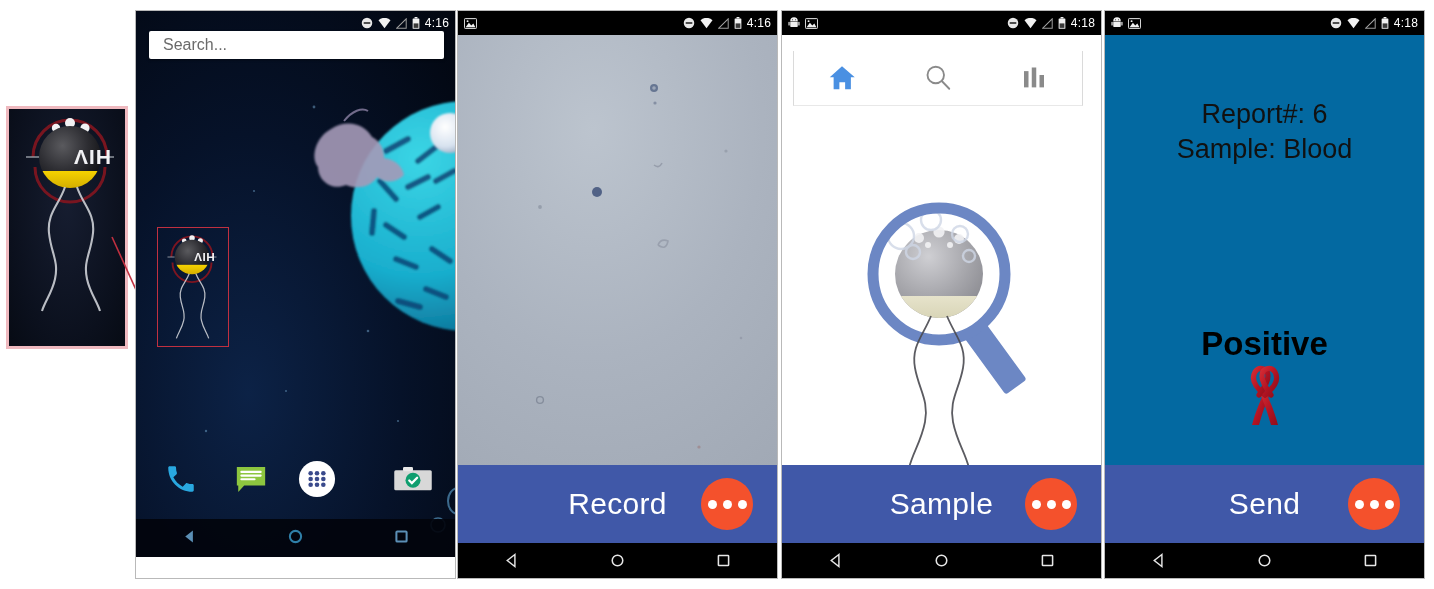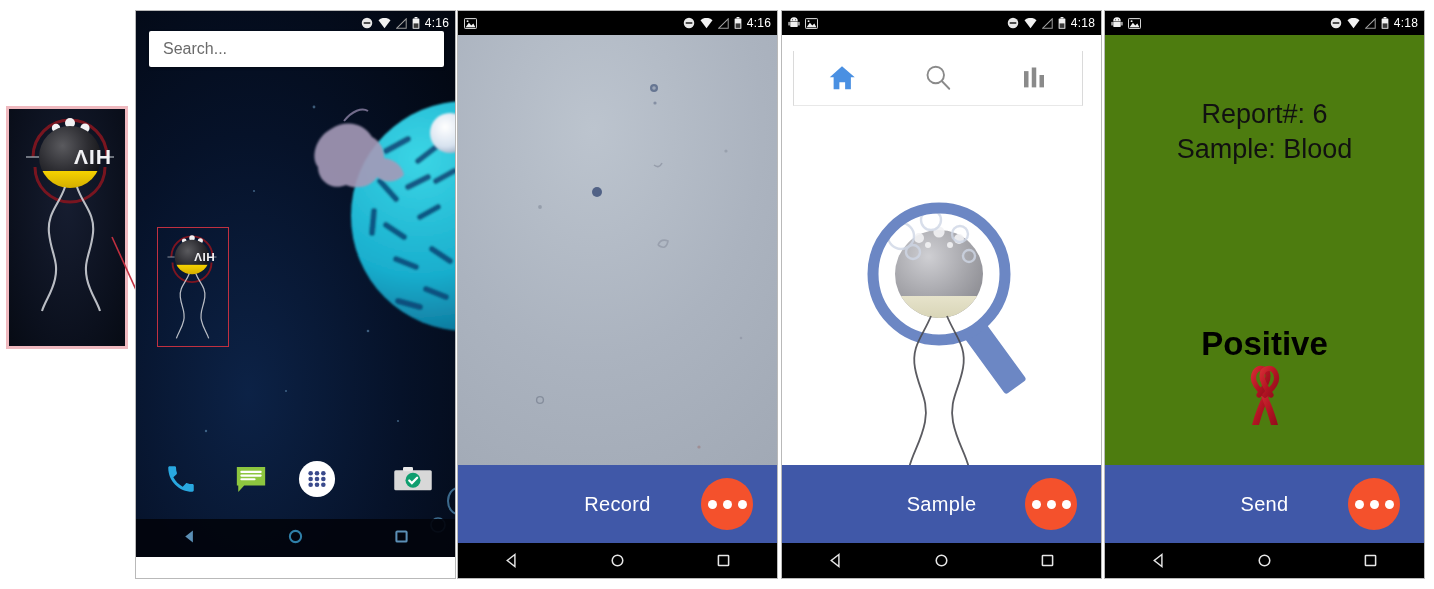--- a/index.html
+++ b/index.html
@@ -74,21 +74,21 @@
   }
   .navbar.translucent { background: rgba(2,4,12,0.92); }
 
   
   .actionbar {
     position: absolute; left: 0; right: 0; bottom: 38px;
     height: 78px; background: #4058a8;
     display: flex; align-items: center; justify-content: center;
   }
   .actionbar .label {
-    color: #ffffff; font-size: 20px; font-weight: 400;
+    color: #ffffff; font-size: 30px; font-weight: 400;
     letter-spacing: .3px;
   }
   .fab {
     position: absolute; right: 24px; top: 50%;
     transform: translateY(-50%);
     width: 52px; height: 52px; border-radius: 50%;
     background: #f4512c;
     display: flex; align-items: center; justify-content: center;
     gap: 6px;
     border: none; cursor: pointer;
@@ -100,21 +100,21 @@
   
   #phone-home .screen {
     background:
       radial-gradient(circle at 78% 34%, rgba(20,190,215,0.0) 0%, rgba(10,40,70,0.0) 40%),
       radial-gradient(ellipse at 30% 80%, #0a1a3a 0%, #061027 45%, #03070f 100%),
       linear-gradient(170deg, #0b1430 0%, #070d1f 60%, #04070f 100%);
   }
   .wallpaper { position: absolute; inset: 0; overflow: hidden; }
   .searchbar {
     position: absolute; left: 13px; top: 20px;
-    width: 295px; height: 36px;
+    width: 295px; height: 28px;
     background: #ffffff; border-radius: 2px;
     display: flex; align-items: center; padding-left: 14px;
     box-shadow: 0 1px 3px rgba(0,0,0,.4);
   }
   .searchbar .ph { color: #6a6a6a; font-size: 16px; }
 
   .app-icon-wrap {
     position: absolute; left: 21px; top: 216px;
     width: 72px; height: 120px;
     border: 1.6px solid #c03040;
@@ -158,21 +158,21 @@
   }
   .analyzing-text {
     position: absolute; left: 0; right: 0; top: 70px;
     text-align: center;
     color: #4a66b0; font-size: 23px; font-weight: 400;
     letter-spacing: .3px;
     pointer-events: none;
   }
 
   
-  #phone-send .screen { background: #4d7c0f; }
+  #phone-send .screen { background: #0369a1; }
   .report-head {
     position: absolute; left: 0; right: 0; top: 62px;
     text-align: center; color: #111;
     font-size: 27px; line-height: 1.30;
   }
   .result-label {
     position: absolute; left: 0; right: 0; top: 290px;
     text-align: center; color: #000;
     font-size: 33px; font-weight: bold;
   }

